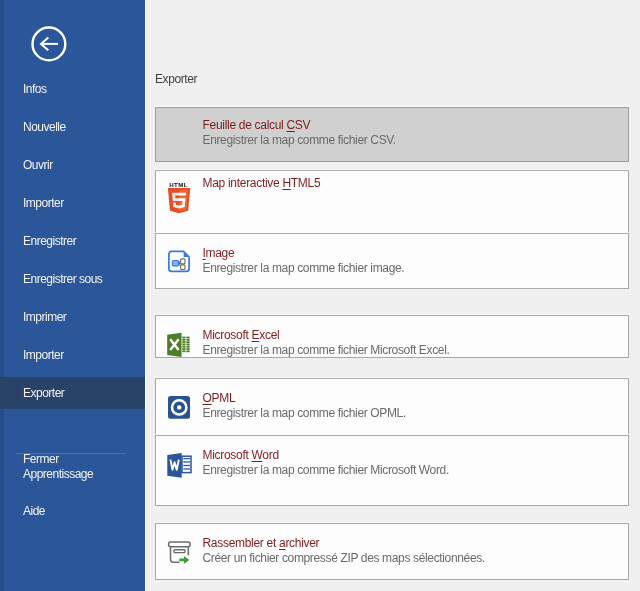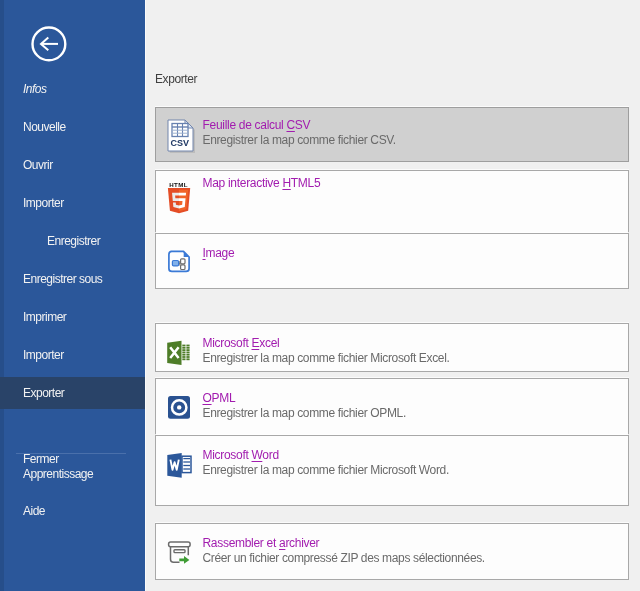--- a/index.html
+++ b/index.html
@@ -9,73 +9,58 @@
 #leftstrip{position:absolute;left:0;top:0;width:4px;height:591px;background:rgba(0,0,0,0.10);}
 #backbtn{position:absolute;left:31px;top:26px;}
 .mitem{position:absolute;left:23px;color:#f2f2f2;font-size:12px;letter-spacing:-0.5px;line-height:16px;white-space:nowrap;}
 #hl{position:absolute;left:0;top:377px;width:145px;height:32px;background:#294368;}
 #sep{position:absolute;left:16px;top:453px;width:110px;height:1px;background:#4a70ab;}
 #content{position:absolute;left:145px;top:0;width:494px;height:591px;background:#f0f0f0;border-left:1px solid #fafafa;}
 #heading{position:absolute;left:155px;top:71px;font-size:12px;letter-spacing:-0.4px;color:#3f3f3f;line-height:16px;}
 .btn{position:absolute;left:155px;width:474px;background:#fdfdfd;border:1px solid #a8a8a8;box-sizing:border-box;box-shadow:0 -1px 0 rgba(255,255,255,0.7);}
 .btn.sel{background:#d0d0d0;border:1px solid #9e9e9e;}
 .icon{position:absolute;left:0;top:0;}
-.title{position:absolute;left:46.5px;top:11.5px;font-size:12px;letter-spacing:-0.3px;line-height:14px;color:#a21caf;white-space:nowrap;}
+.title{position:absolute;left:46.5px;top:11.5px;font-size:12px;letter-spacing:-0.3px;line-height:14px;color:#7f1d1d;white-space:nowrap;}
 .sub{position:absolute;left:46.5px;top:28.3px;font-size:12px;letter-spacing:-0.35px;color:#6a6a6a;white-space:nowrap;line-height:13.3px;}
 .t3 .title{top:5px;}
 .sel .title{top:10.3px;}
 .sel .sub{top:26.8px;}
 .t3 .sub{top:21.5px;}
 u{text-decoration:underline;text-underline-offset:2px;}
 </style>
 </head>
 <body>
 <div id="sidebar">
   <div id="leftstrip"></div>
   <div id="backbtn">
     <svg width="40" height="40" viewBox="0 0 40 40">
       <circle cx="17.9" cy="17.9" r="16.4" fill="none" stroke="#ffffff" stroke-width="2.4"></circle>
       <path d="M 10 17.9 H 27" stroke="#ffffff" stroke-width="2" fill="none"></path>
       <path d="M 17.3 11.6 L 10 17.9 L 17.3 24.2" stroke="#ffffff" stroke-width="2" fill="none" stroke-linejoin="miter"></path>
     </svg>
   </div>
-  <div class="mitem" style="top:80.8px;font-style:italic;">Infos</div>
+  <div class="mitem" style="top:80.8px;">Infos</div>
   <div class="mitem" style="top:118.8px;">Nouvelle</div>
   <div class="mitem" style="top:156.8px;">Ouvrir</div>
   <div class="mitem" style="top:194.8px;">Importer</div>
-  <div class="mitem" style="top:232.8px;margin-left:24px;">Enregistrer</div>
+  <div class="mitem" style="top:232.8px;">Enregistrer</div>
   <div class="mitem" style="top:270.8px;">Enregistrer sous</div>
   <div class="mitem" style="top:308.8px;">Imprimer</div>
   <div class="mitem" style="top:346.8px;">Importer</div>
   <div id="hl"></div>
   <div class="mitem" style="top:384.8px;">Exporter</div>
   <div class="mitem" style="top:422.8px;margin-top:28px;">Fermer</div>
   <div id="sep"></div>
   <div class="mitem" style="top:466.1px;">Apprentissage</div>
   <div class="mitem" style="top:503.1px;">Aide</div>
 </div>
 <div id="content"></div>
 <div id="heading">Exporter</div>
 
 <div class="btn sel" style="top:106.6px;height:55px;">
-  <div class="icon">
-    <svg width="48" height="54" viewBox="0 0 48 54">
-      <path d="M 14 14 H 31 L 39 22 V 45 H 14 Z" fill="#ababab" opacity="0.55"></path>
-      <path d="M 13.2 13.2 H 30.4 L 38.2 21 V 44.2 H 13.2 Z" fill="#bbbbbb" opacity="0.6"></path>
-      <path d="M 12 12 H 29 L 37 20 V 43 H 12 Z" fill="#ffffff" stroke="#7286ad" stroke-width="1"></path>
-      <path d="M 29 12 L 29 20 L 37 20 Z" fill="#dce6f5" stroke="#7286ad" stroke-width="1"></path>
-      <rect x="16" y="15.5" width="16" height="13" fill="#ffffff" stroke="#6781b0" stroke-width="1.3"></rect>
-      <line x1="16" y1="19" x2="32" y2="19" stroke="#6781b0" stroke-width="1.4"></line>
-      <line x1="21.5" y1="15.5" x2="21.5" y2="28.5" stroke="#6781b0" stroke-width="1.1"></line>
-      <line x1="26.5" y1="15.5" x2="26.5" y2="28.5" stroke="#6781b0" stroke-width="1.1"></line>
-      <line x1="16" y1="22.2" x2="32" y2="22.2" stroke="#9bb0d0" stroke-width="1"></line>
-      <line x1="16" y1="25.2" x2="32" y2="25.2" stroke="#9bb0d0" stroke-width="1"></line>
-      <text x="23.8" y="38.3" font-size="9" font-weight="bold" fill="#1f3864" text-anchor="middle" font-family="Liberation Sans">CSV</text>
-    </svg>
-  </div>
   <div class="title">Feuille de calcul <u>C</u>SV</div>
   <div class="sub">Enregistrer la map comme fichier CSV.</div>
 </div>
 
 <div class="btn t3" style="top:170px;height:74px;">
   <div class="icon">
     <svg width="48" height="56" viewBox="0 0 48 56">
       <text x="22.6" y="16" font-size="6.2" font-weight="bold" fill="#111111" text-anchor="middle" font-family="Liberation Sans" letter-spacing="0.4">HTML</text>
       <g transform="translate(10.4,17) scale(0.0495)">
         <path d="M71 460 L30 0 h451 l-41 460-185 52" fill="#e44d26"></path>
@@ -93,23 +78,24 @@
     <svg width="48" height="56" viewBox="0 0 48 56">
       <path d="M 15 17.4 H 27.5 L 33.1 23 V 34.4 a 3 3 0 0 1 -3 3 H 15.9 a 3 3 0 0 1 -3 -3 V 20.4 a 3 3 0 0 1 3 -3 Z" fill="#ffffff" stroke="#3b7ad6" stroke-width="1.7" stroke-linejoin="round"></path>
       <path d="M 27.7 17.6 L 33 22.9 H 27.7 Z" fill="#3b7ad6"></path>
       <path d="M 22.8 29.2 h 1.1 M 23.9 27 v 4.5 M 23.9 27 h 0.6 M 23.9 31.5 h 0.6" stroke="#6e6e6e" stroke-width="1.1" fill="none"></path>
       <rect x="16.4" y="26.5" width="6.2" height="5.4" rx="1.2" fill="#82b1ea" stroke="#3b7ad6" stroke-width="1.2"></rect>
       <rect x="24.6" y="24.8" width="4.4" height="5" rx="1" fill="#ffffff" stroke="#6e6e6e" stroke-width="1.2"></rect>
       <rect x="24.6" y="30.9" width="4.4" height="4.6" rx="1" fill="#ffffff" stroke="#6e6e6e" stroke-width="1.2"></rect>
     </svg>
   </div>
   <div class="title"><u>I</u>mage</div>
+  <div class="sub">Enregistrer la map comme fichier image.</div>
 </div>
 
-<div class="btn" style="top:315px;height:49px;margin-top:8px;">
+<div class="btn" style="top:315px;height:43px;">
   <div class="icon">
     <svg width="48" height="56" viewBox="0 0 48 56">
       <polygon points="11.2,18.7 25.5,16.7 25.5,41 11.2,39" fill="#4e7d28"></polygon>
       <path d="M 14.2 23.2 L 22.6 33.9 M 22.6 23.2 L 14.2 33.9" stroke="#ffffff" stroke-width="2.5" fill="none"></path>
       <g fill="#4e7d28">
         <rect x="26.3" y="20.6" width="3.2" height="1.8"></rect>
           <rect x="30.4" y="20.6" width="3.2" height="1.8"></rect>
         <rect x="26.3" y="22.9" width="3.2" height="1.8"></rect>
           <rect x="30.4" y="22.9" width="3.2" height="1.8"></rect>
         <rect x="26.3" y="25.2" width="3.2" height="1.8"></rect>

